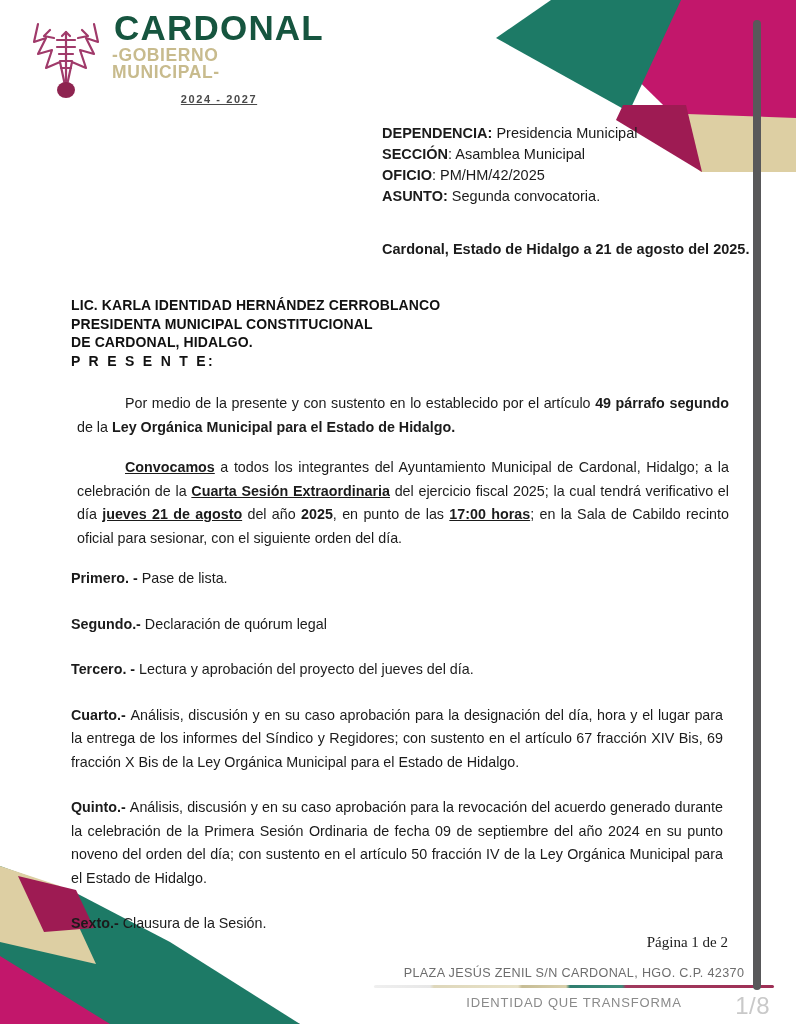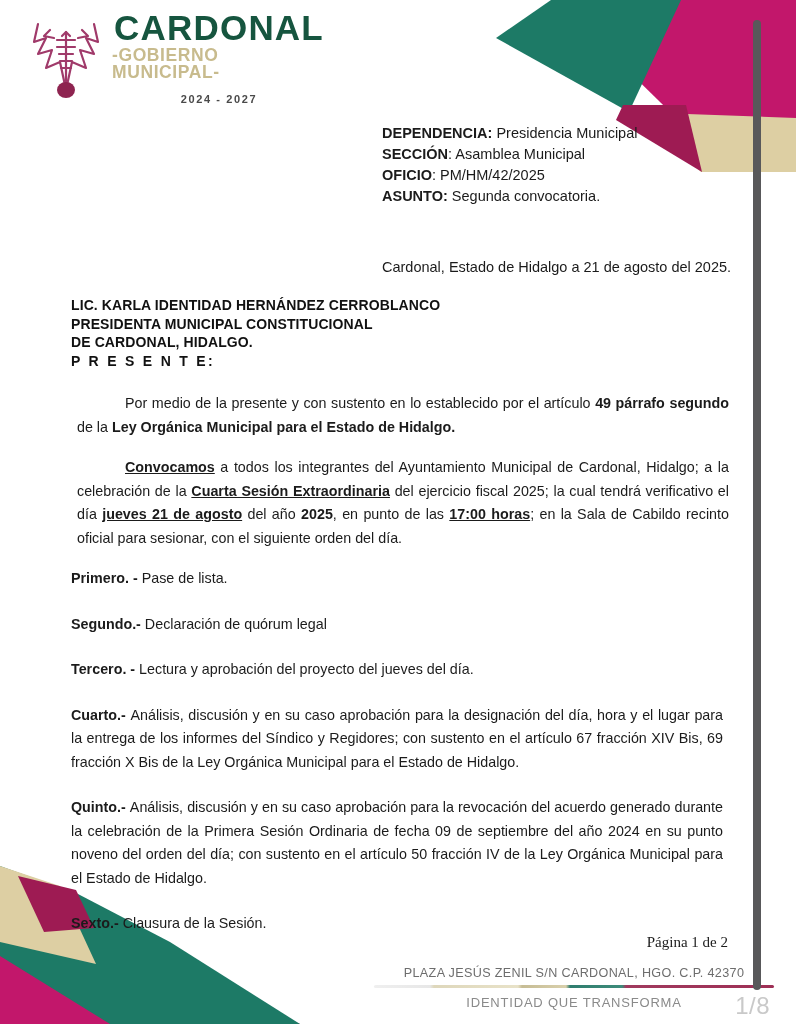--- a/index.html
+++ b/index.html
@@ -59,39 +59,41 @@
     color: #c8bb8d;
     letter-spacing: 0.6px;
     margin-top: 2px;
   }
   #logo-years {
     font-size: 11px;
     font-weight: bold;
     color: #4a4a4a;
     letter-spacing: 1.6px;
     margin-top: 12px;
+    text-decoration: underline;
   }
 
   
   #meta-block {
     position: absolute;
     left: 382px;
     top: 123px;
     font-size: 14.5px;
     color: #1b1b1b;
     line-height: 21px;
   }
   #meta-block .lbl { font-weight: bold; }
 
   #date-line {
     position: absolute;
     left: 382px;
-    top: 259px;
+    top: 241px;
     font-size: 14.5px;
     color: #1b1b1b;
+    font-weight: bold;
   }
 
   
   #addressee {
     position: absolute;
     left: 71px;
     top: 296px;
     font-size: 14px;
     font-weight: bold;
     color: #111;

